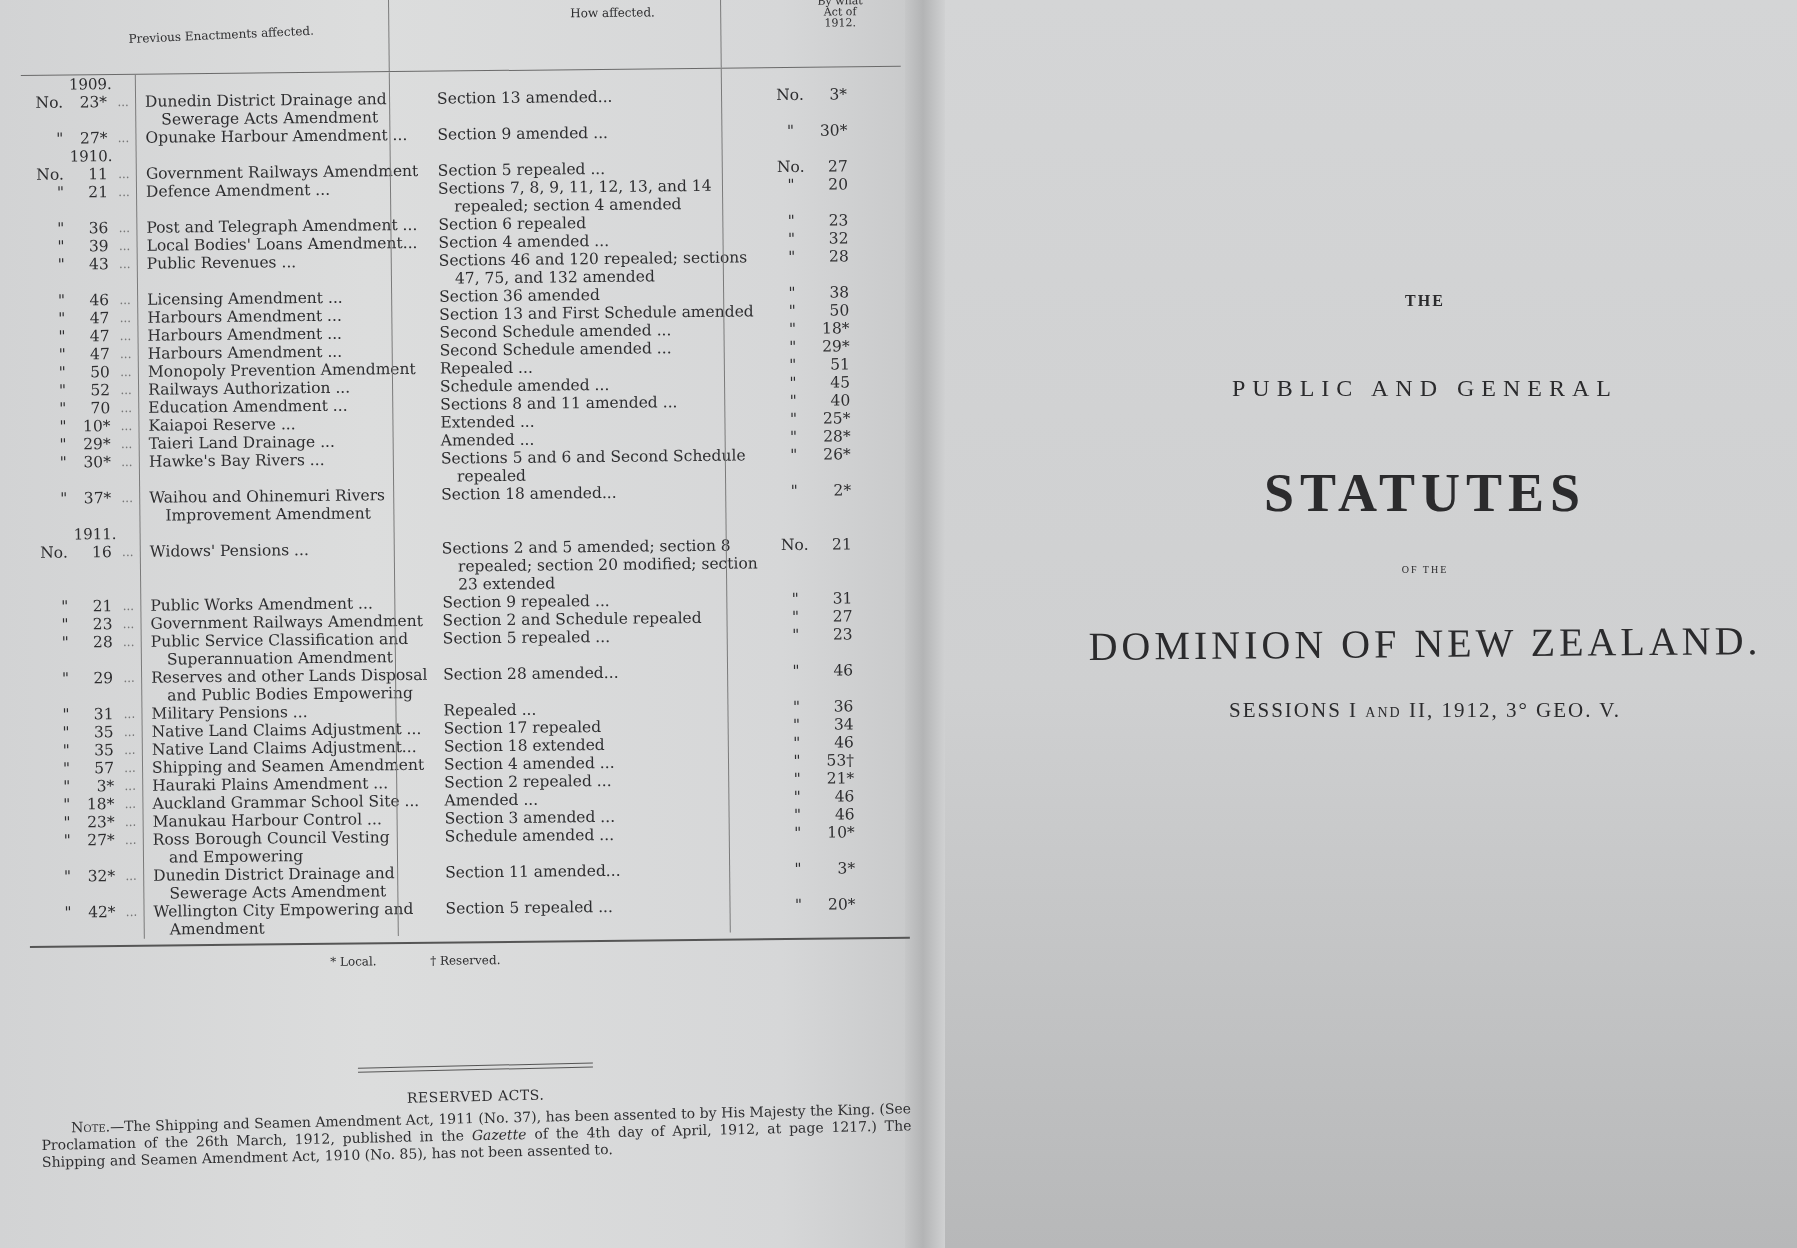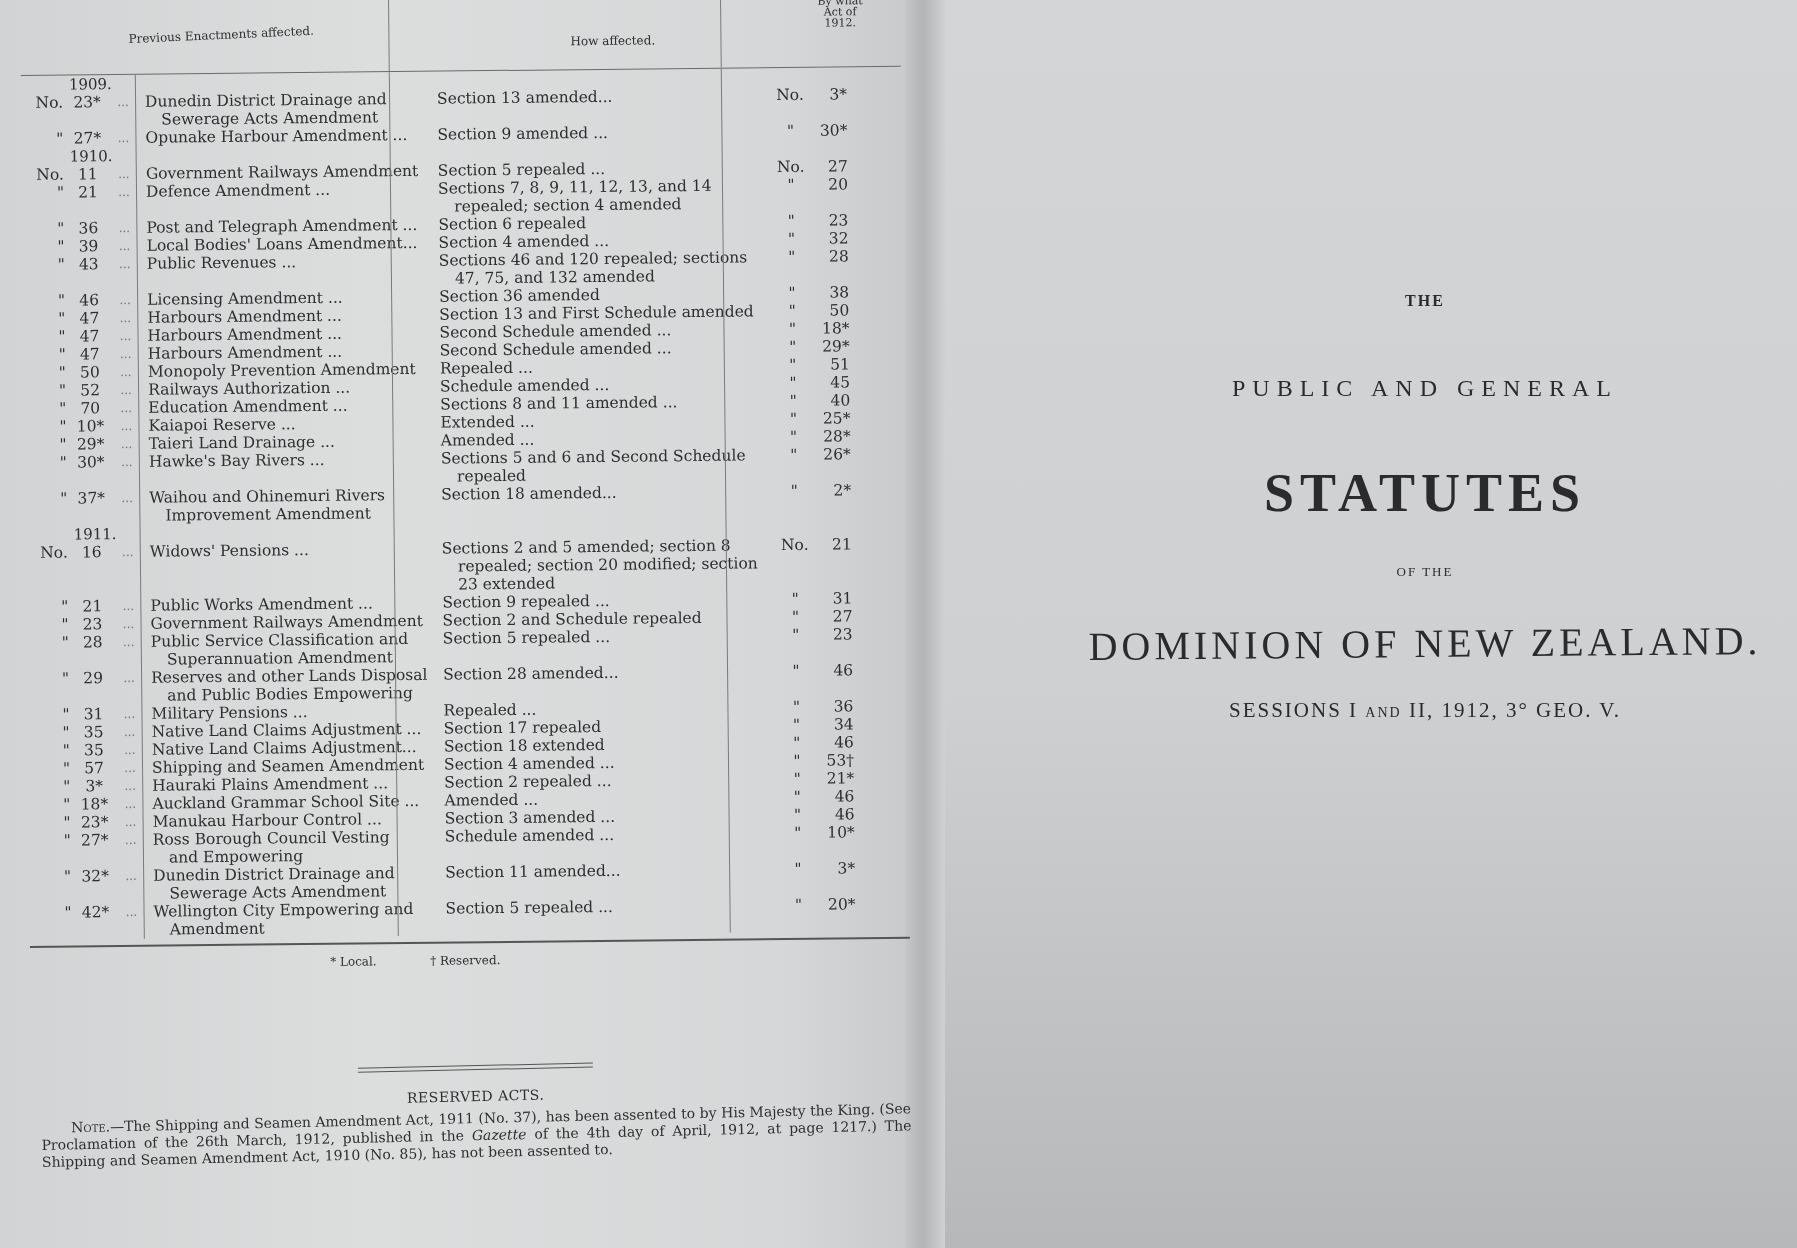--- a/index.html
+++ b/index.html
@@ -19,48 +19,48 @@
     background: linear-gradient(90deg, #c6c7c8 0%, #b3b4b5 45%, #d0d1d2 100%);
   }
   .right-page {
     position: absolute; left: 935px; top: 0; width: 862px; height: 1248px;
     background: linear-gradient(180deg, #d4d5d6 0%, #cfd0d1 55%, #b7b8b9 100%);
   }
   
   .tbl { position: absolute; left: 20px; top: 0; width: 880px; transform: rotate(-0.6deg); transform-origin: 0 0; }
   .hdr { position: relative; height: 75px; border-bottom: 1px solid #6a6a6a; }
   .hdr .h1 { position: absolute; left: 108px; top: 30px; font-size: 12px; transform: rotate(-2deg); }
-  .hdr .h2 { position: absolute; left: 550px; top: 12px; font-size: 12px; margin-top: 28px; }
+  .hdr .h2 { position: absolute; left: 550px; top: 12px; font-size: 12px; }
   .hdr .h3 { position: absolute; left: 790px; top: 4px; font-size: 11px; text-align: center; line-height: 11px; }
   .hdr .vline { position: absolute; top: 0; bottom: 0; border-left: 1px solid #7a7a7a; }
   .body { position: relative; }
   .col-line { position: absolute; top: 0; bottom: 0; border-left: 1px solid #7a7a7a; }
   .row { display: flex; font-size: 15.5px; line-height: 18px; align-items: flex-start; }
   .yr { padding-left: 48px; height: 18px; font-size: 15px; }
   .c-pre { width: 42px; text-align: right; padding-right: 4px; }
-  .c-no { width: 40px; text-align: center; }
+  .c-no { width: 40px; text-align: right; }
   .c-dot { width: 32px; text-align: center; color: #777; font-size: 12px; }
   .c-title { width: 280px; padding-left: 6px; padding-right: 4px; }
   .c-how { width: 330px; padding-left: 8px; }
   .c-by1 { width: 34px; text-align: center; padding-left: 6px; }
   .c-by2 { width: 40px; text-align: right; }
   .indent { display: block; padding-left: 16px; }
   .foot { position: relative; margin-top: 6px; border-top: 2px solid #555; height: 30px; font-size: 12px; }
   .foot span { position: absolute; top: 10px; }
   .reserved { position: absolute; left: 40px; top: 1075px; width: 870px; transform: rotate(-1.3deg); transform-origin: 0 0; }
   .dbl-rule { margin: 0 auto; width: 235px; border-top: 1px solid #555; border-bottom: 1px solid #555; height: 3px; }
   .res-title { text-align: center; font-size: 14px; margin-top: 18px; letter-spacing: 0.5px; }
   .res-note { font-size: 14px; line-height: 17px; margin-top: 6px; text-indent: 30px; text-align: justify; }
   .res-note i { font-style: italic; }
   
   .tp { position: absolute; left: 1055px; width: 740px; text-align: center; color: #2b2b2d; font-family: "Liberation Serif", "DejaVu Serif", serif; }
   .tp-the { top: 292px; font-size: 16px; letter-spacing: 2px; font-weight: bold; }
   .tp-pg { top: 375px; font-size: 24px; letter-spacing: 7px; }
   .tp-stat { top: 462px; font-size: 54px; letter-spacing: 6px; font-weight: bold; }
-  .tp-of { top: 564px; font-size: 13px; letter-spacing: 2px; }
+  .tp-of { top: 564px; font-size: 10px; letter-spacing: 2px; }
   .tp-dom { top: 620px; font-size: 40px; letter-spacing: 4px; transform: rotate(-0.5deg); }
   .tp-sess { top: 698px; font-size: 21px; letter-spacing: 2px; }
   .tp-sess small { font-size: 14px; }
 </style>
 </head>
 <body>
 
 <div class="left-page"></div>
 <div class="right-page"></div>
 <div class="gutter"></div>

